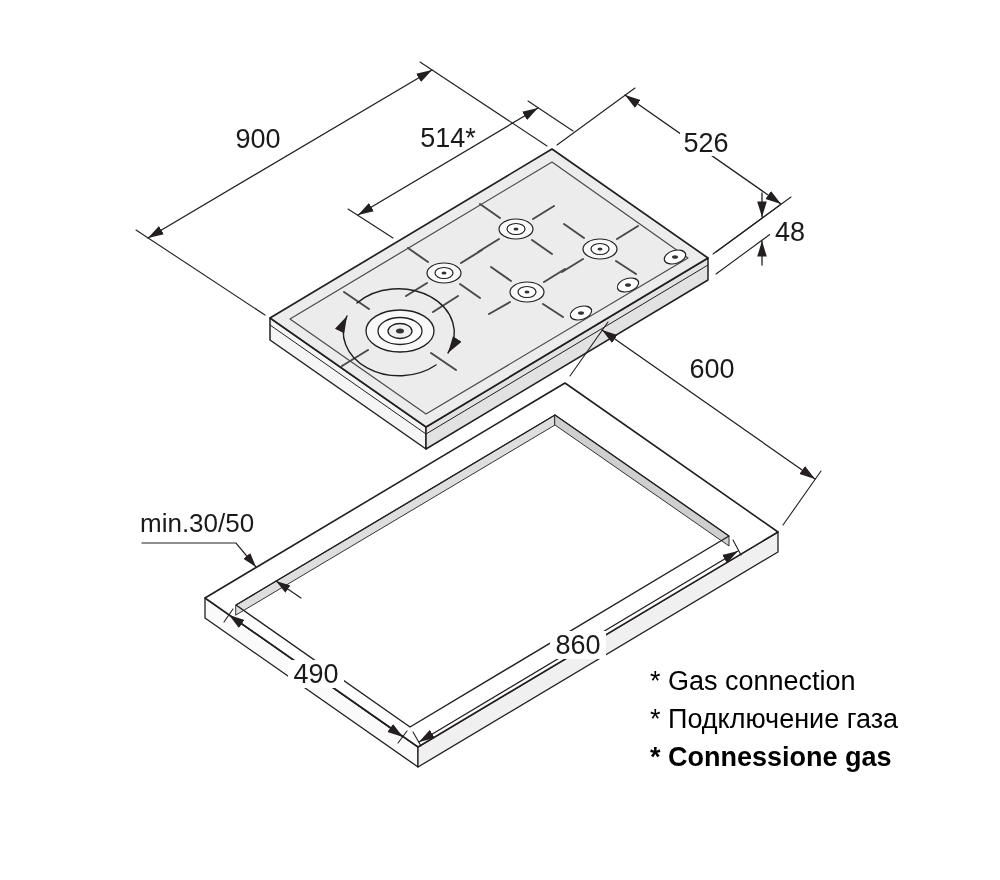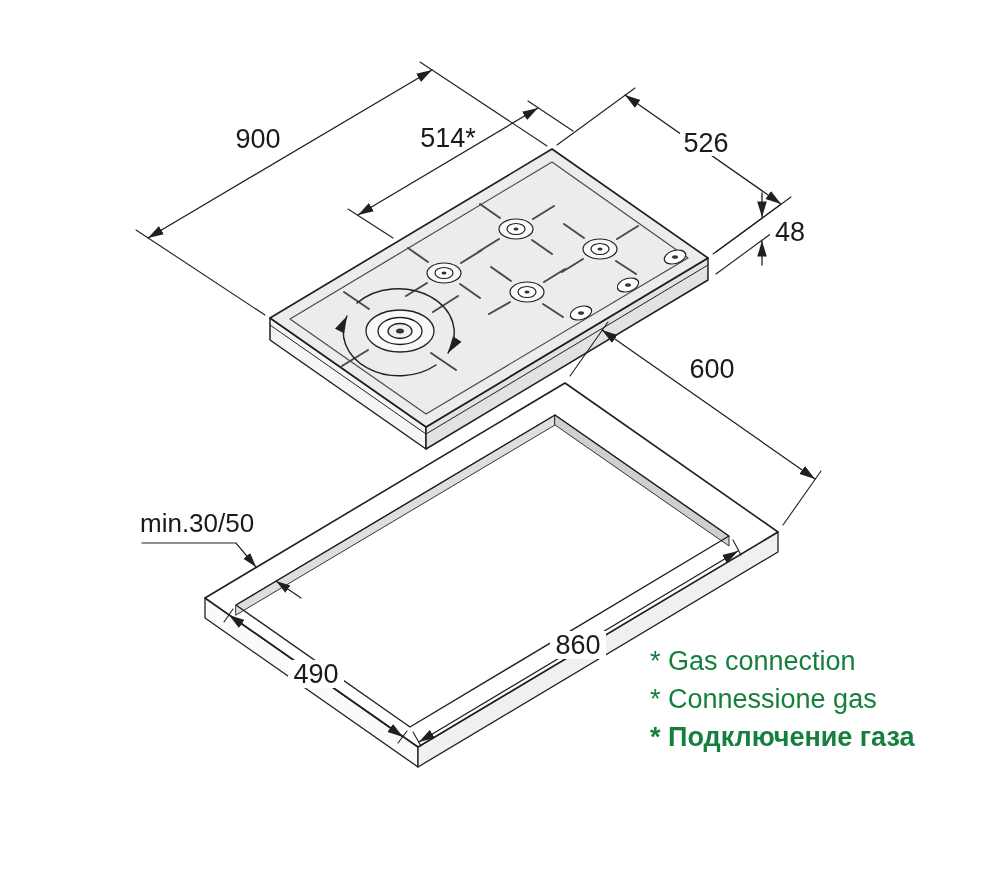--- a/index.html
+++ b/index.html
@@ -24,23 +24,23 @@
     font-size: 27px;
     fill: #1a1a1a;
   }
   .dim-label-small {
     font-size: 26px;
     fill: #1a1a1a;
   }
   .footnotes {
     position: absolute;
     left: 650px;
-    top: 642px;
+    top: 662px;
     font-size: 27px;
-    color: #15803d;
+    color: #000000;
     line-height: 38px;
     white-space: nowrap;
   }
   .footnote-line { margin: 0; }
   .footnote-line:last-child { font-weight: bold; }
 </style>
 </head>
 <body>
 
 <div class="canvas">
@@ -183,17 +183,17 @@
         <path d="M419,742 L738,551" stroke="#231f20" stroke-width="1.3" fill="none" marker-start="url(#ahs)" marker-end="url(#ahe)"></path>
         <rect x="550" y="631" width="56" height="28" fill="#ffffff"></rect>
         <text class="dim-label" x="578" y="654" text-anchor="middle">860</text>
       </g>
 
     </g>
   </svg>
 
   <div class="footnotes">
     <p class="footnote-line">* Gas connection</p>
+    <p class="footnote-line">* Подключение газа</p>
     <p class="footnote-line">* Connessione gas</p>
-    <p class="footnote-line">* Подключение газа</p>
   </div>
 
 </div>
 
 </body></html>

